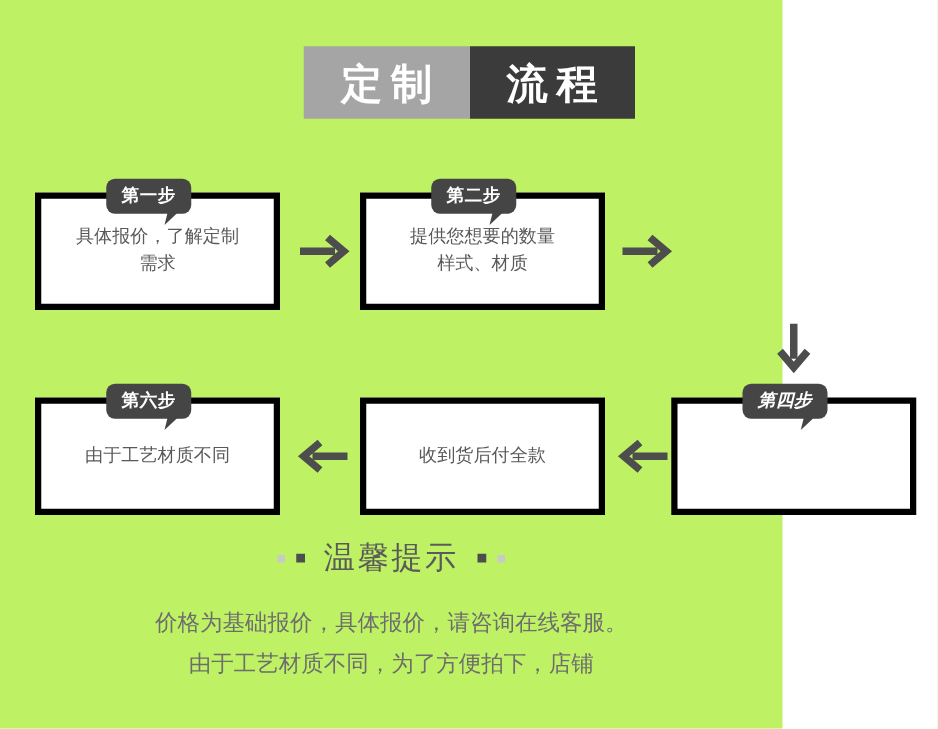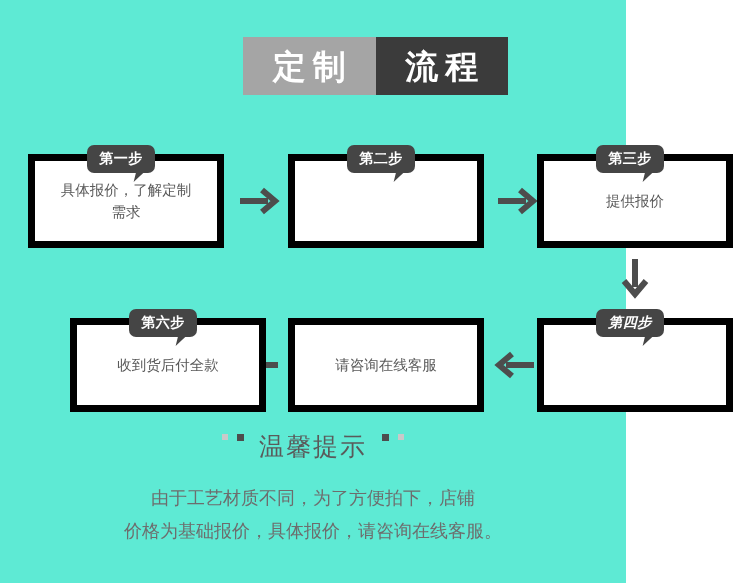--- a/index.html
+++ b/index.html
@@ -9,21 +9,21 @@
     height: 583px;
     background: #ffffff;
     font-family: "Liberation Sans", "DejaVu Sans", sans-serif;
     overflow: hidden;
   }
 
   #page {
     position: relative;
     width: 626px;
     height: 583px;
-    background: #5eead4;
+    background: #bef264;
   }
 
   
   .banner {
     position: absolute;
     left: 243px;
     top: 37px;
     width: 265px;
     height: 58px;
     display: flex;
@@ -41,21 +41,21 @@
     line-height: 1;
   }
   .banner-left  { background: #a5a5a5; }
   .banner-right { background: #3b3b3b; }
 
   
   .box {
     position: absolute;
     width: 196px;
     height: 94px;
-    border: 7px solid #000000;
+    border: 5px solid #000000;
     background: #ffffff;
   }
   .box-text {
     position: absolute;
     left: 0;
     right: 0;
     top: 50%;
     transform: translateY(-50%);
     text-align: center;
     color: #595959;
@@ -102,21 +102,21 @@
   }
   .arrow svg { display: block; }
 
   
   .tips {
     position: absolute;
     left: 0;
     right: 0;
     top: 434px;
     display: flex;
-    align-items: flex-start;
+    align-items: center;
     justify-content: center;
     gap: 9px;
   }
   .tips-title {
     color: #5a5a5a;
     font-size: 25px;
     letter-spacing: 2px;
     margin: 0 6px;
     line-height: 1;
   }
@@ -161,36 +161,31 @@
       <line x1="2" y1="14" x2="30" y2="14" stroke="#4d4d4d" stroke-width="6"></line>
       <polyline points="24,3 37,14 24,25" fill="none" stroke="#4d4d4d" stroke-width="6" stroke-linejoin="miter"></polyline>
     </svg>
   </div>
 
   <div class="box" style="left:288px; top:154px;">
     <div class="badge">
       <span>第二步</span>
       <span class="badge-tail"></span>
     </div>
+    <div class="box-text">提供您想要的数量
+样式、材质</div>
   </div>
 
   <div class="arrow" style="left:496px; top:187px;">
     <svg width="44" height="28" viewBox="0 0 44 28">
       <line x1="2" y1="14" x2="30" y2="14" stroke="#4d4d4d" stroke-width="6"></line>
       <polyline points="24,3 37,14 24,25" fill="none" stroke="#4d4d4d" stroke-width="6" stroke-linejoin="miter"></polyline>
     </svg>
   </div>
 
-  <div class="box" style="left:537px; top:154px;">
-    <div class="badge">
-      <span>第三步</span>
-      <span class="badge-tail"></span>
-    </div>
-    <div class="box-text">提供报价</div>
-  </div>
 
   <div class="arrow" style="left:621px; top:257px;">
     <svg width="28" height="44" viewBox="0 0 28 44">
       <line x1="14" y1="2" x2="14" y2="30" stroke="#4d4d4d" stroke-width="6"></line>
       <polyline points="3,24 14,37 25,24" fill="none" stroke="#4d4d4d" stroke-width="6" stroke-linejoin="miter"></polyline>
     </svg>
   </div>
 
   <div class="box" style="left:537px; top:318px;font-style:italic;">
     <div class="badge">
@@ -200,44 +195,44 @@
   </div>
 
   <div class="arrow" style="left:492px; top:351px;">
     <svg width="44" height="28" viewBox="0 0 44 28">
       <line x1="42" y1="14" x2="14" y2="14" stroke="#4d4d4d" stroke-width="6"></line>
       <polyline points="20,3 7,14 20,25" fill="none" stroke="#4d4d4d" stroke-width="6" stroke-linejoin="miter"></polyline>
     </svg>
   </div>
 
   <div class="box" style="left:288px; top:318px;">
-    <div class="box-text">请咨询在线客服</div>
+    <div class="box-text">收到货后付全款</div>
   </div>
 
   <div class="arrow" style="left:236px; top:351px;">
     <svg width="44" height="28" viewBox="0 0 44 28">
       <line x1="42" y1="14" x2="14" y2="14" stroke="#4d4d4d" stroke-width="6"></line>
       <polyline points="20,3 7,14 20,25" fill="none" stroke="#4d4d4d" stroke-width="6" stroke-linejoin="miter"></polyline>
     </svg>
   </div>
 
-  <div class="box" style="left:28px; top:318px;margin-left:42px;">
+  <div class="box" style="left:28px; top:318px;">
     <div class="badge">
       <span>第六步</span>
       <span class="badge-tail"></span>
     </div>
-    <div class="box-text">收到货后付全款</div>
+    <div class="box-text">由于工艺材质不同</div>
   </div>
 
   <div class="tips">
     <span class="dot dot-sm-light"></span>
     <span class="dot dot-sm-dark"></span>
     <span class="tips-title">温馨提示</span>
     <span class="dot dot-sm-dark"></span>
     <span class="dot dot-sm-light"></span>
   </div>
 
   <div class="note">
+    <span class="note-line">价格为基础报价，具体报价，请咨询在线客服。</span>
     <span class="note-line">由于工艺材质不同，为了方便拍下，店铺</span>
-    <span class="note-line">价格为基础报价，具体报价，请咨询在线客服。</span>
   </div>
 
 </div>
 
 </body></html>

